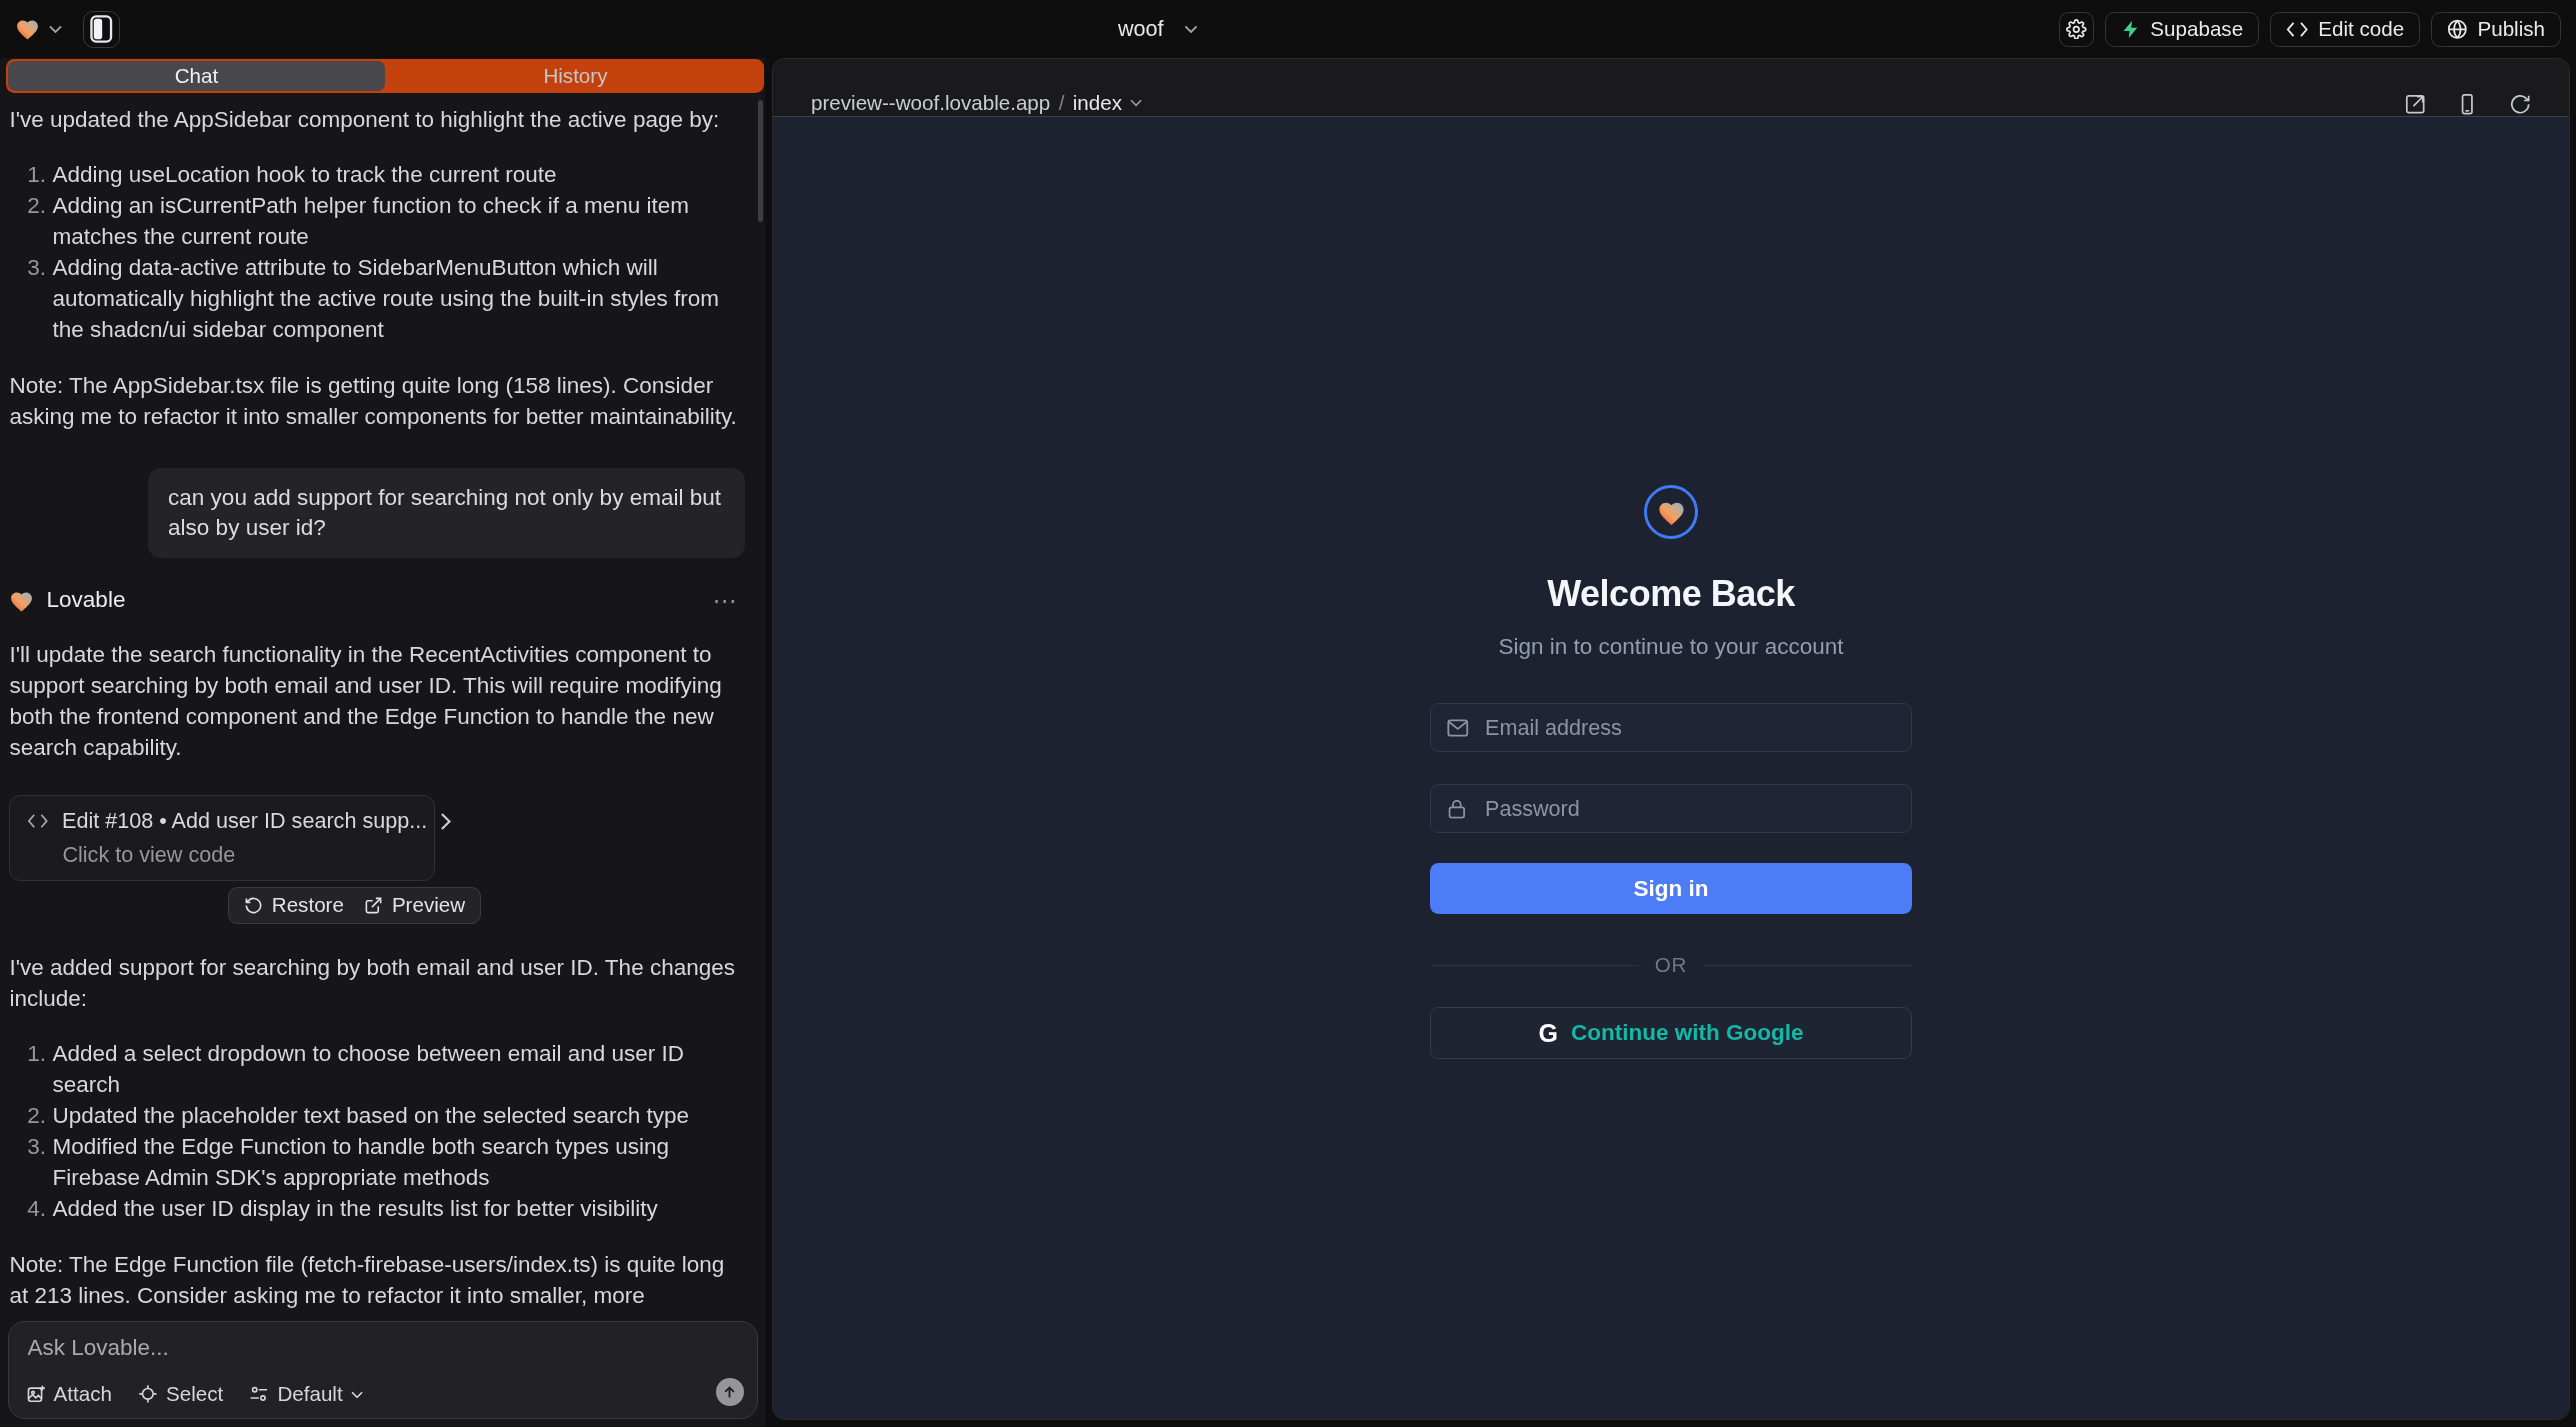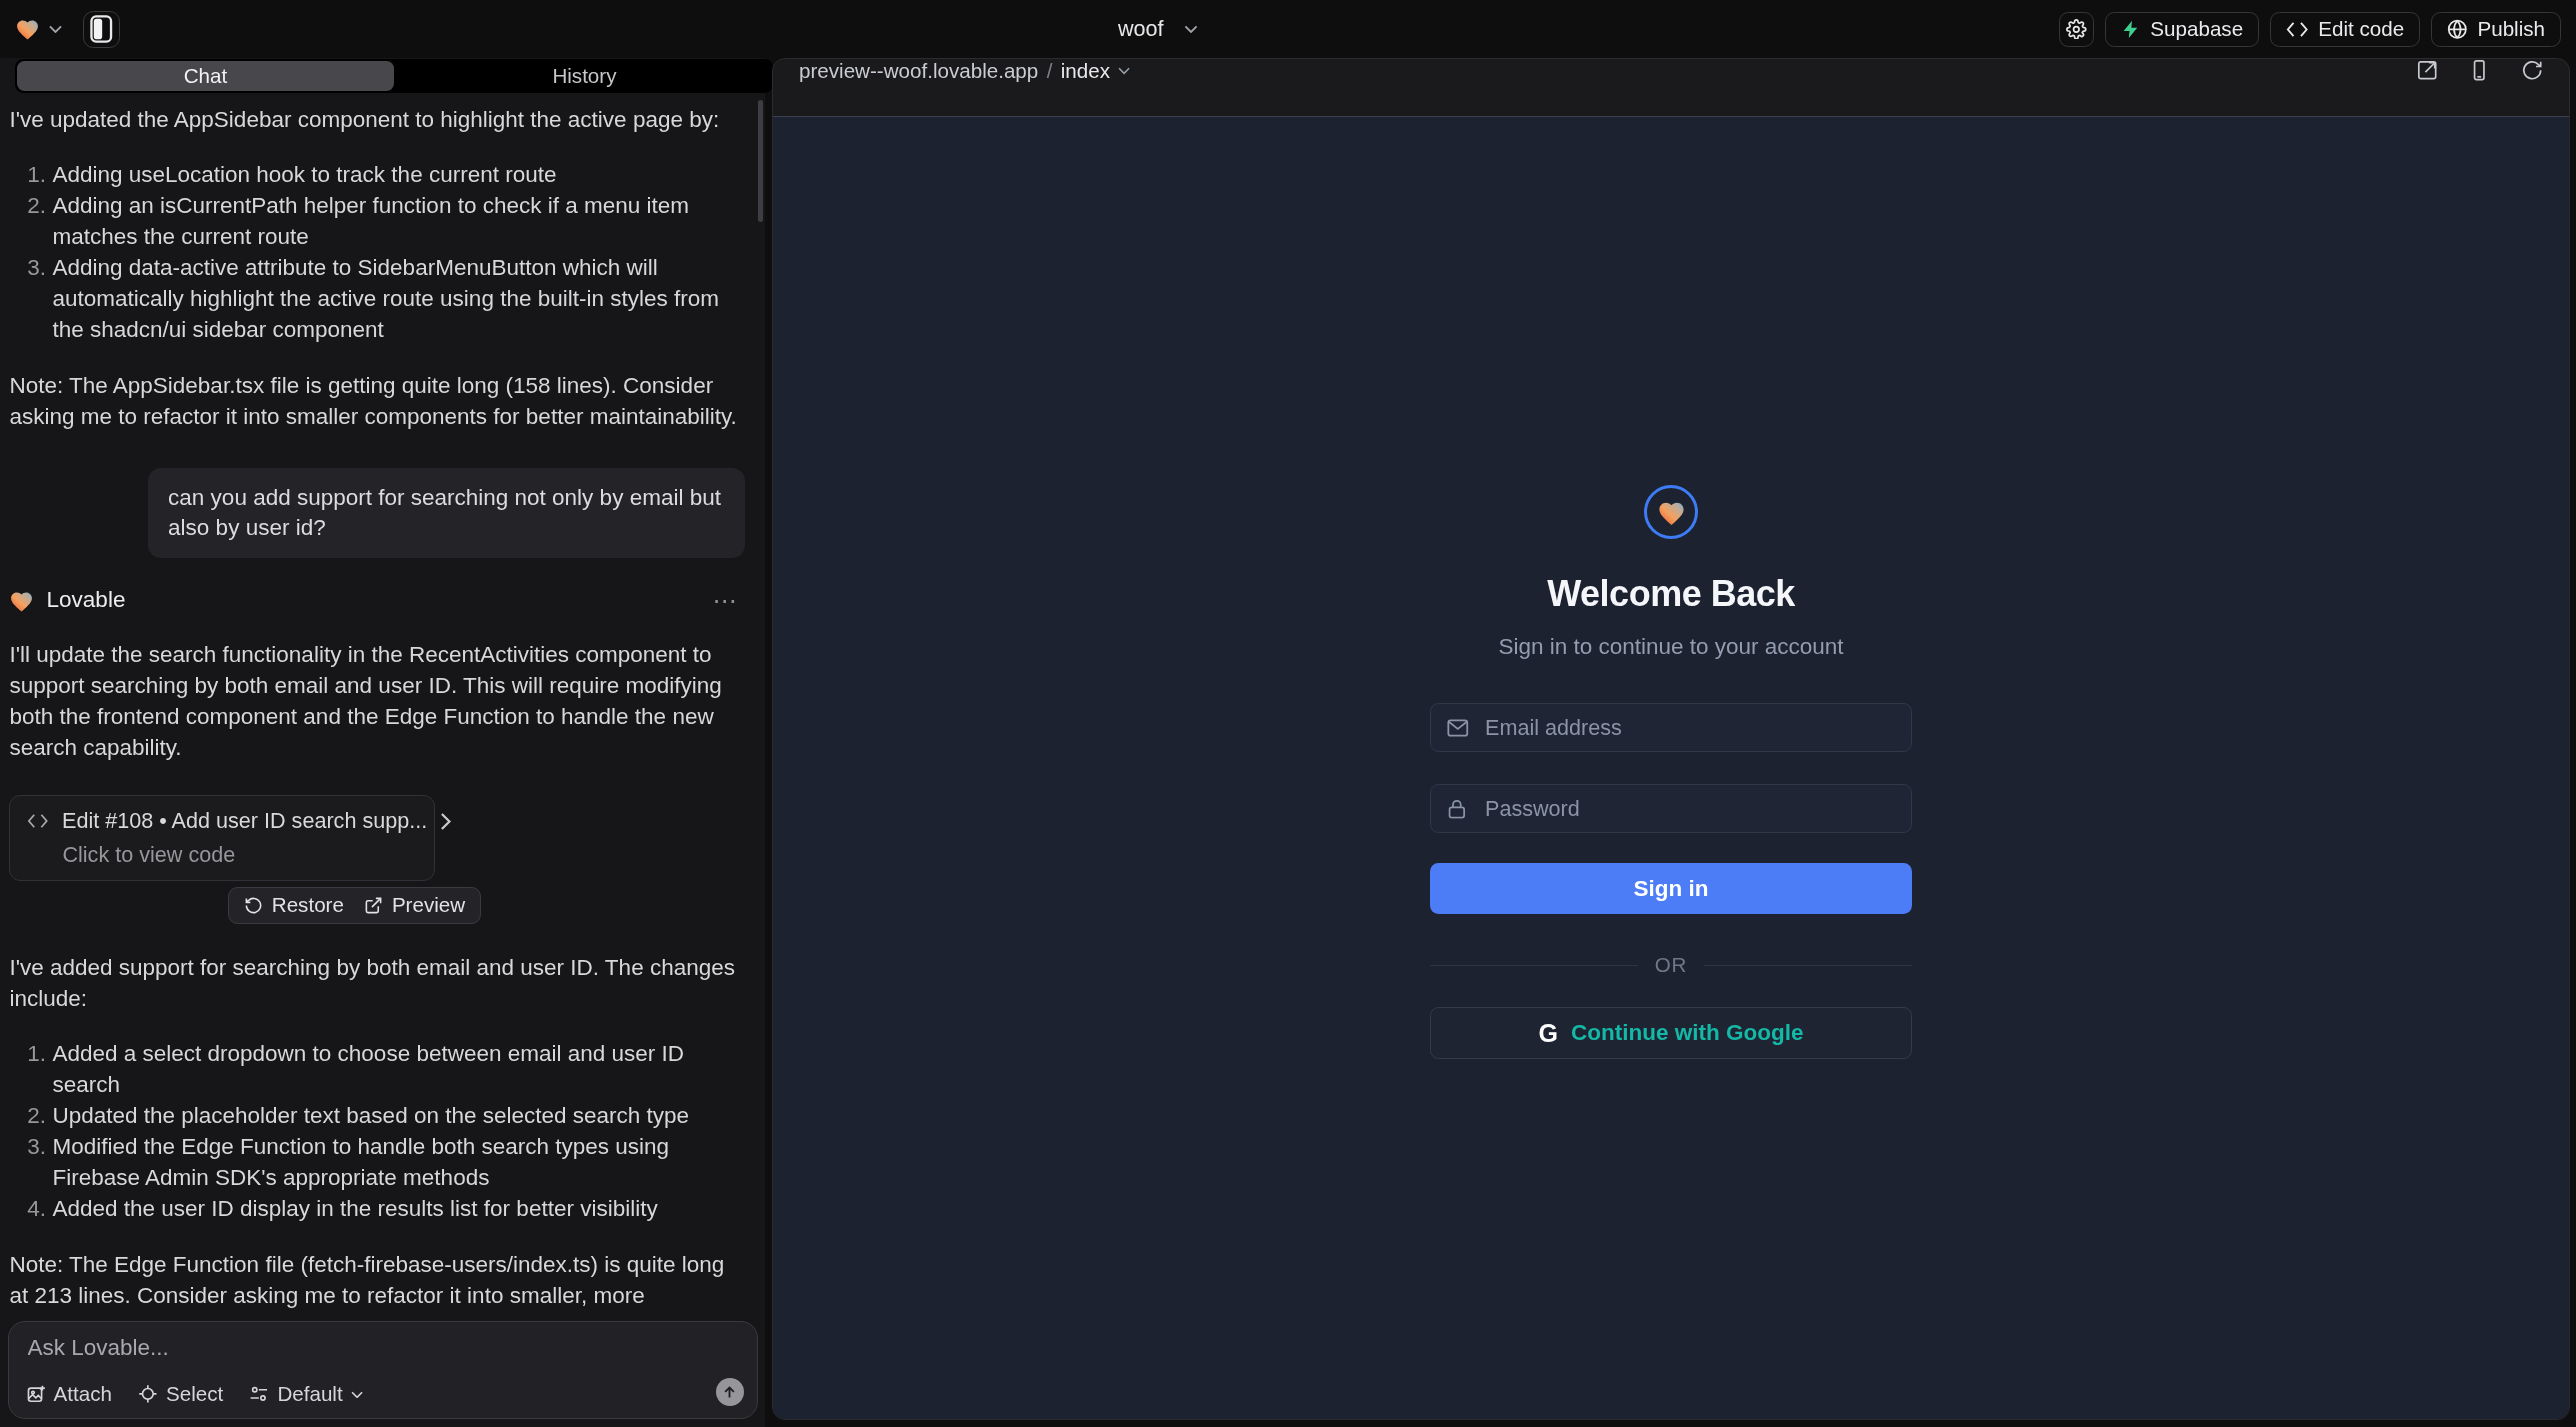--- a/index.html
+++ b/index.html
@@ -20,21 +20,21 @@
     background:transparent; display:flex; align-items:center; justify-content:center; cursor:pointer; }
   .topbar-center { position:absolute; left:1118px; top:0; height:58px; display:flex; align-items:center; gap:20.6px; }
   .project-title { font-size:21.6px; color:#e7e7ea; }
   .topbar-right { position:absolute; right:15px; top:0; height:58px; display:flex; align-items:center; gap:11.3px; }
   .tb-btn { height:35px; border:0.9px solid #35353a; border-radius:9.4px; background:transparent;
     display:flex; align-items:center; gap:9.4px; padding:16px 15px; color:#ebebee; font-size:20.6px; cursor:pointer; }
   .tb-btn.icon-only { width:35px; padding:0; justify-content:center; }
 
   
   .chat-panel { position:absolute; left:0; top:58px; width:765px; bottom:0; background:#161618; }
-  .tabs { position:absolute; left:15px; top:0.9px; width:758px; height:34px; background:#000000; border-radius:8.4px; display:flex; }
+  .tabs { position:absolute; left:6px; top:0.9px; width:758px; height:34px; background:#c2410c; border-radius:8.4px; display:flex; }
   .tab { flex:1; display:flex; align-items:center; justify-content:center; font-size:20.6px; color:#c7c7cb; cursor:pointer; border-radius:7.5px; }
   .tab.active { margin:1.9px; background:#48484c; color:#f2f2f4; }
   .chat-scrollbar { position:absolute; right:1.9px; top:42px; width:4.7px; height:122px; background:#3d3d42; border-radius:2.8px; }
 
   .messages { position:absolute; left:0; right:7.5px; top:46px; bottom:116px; padding:0 13px 0 9.4px; overflow:hidden; }
   .msg-p { font-size:22.5px; line-height:31px; color:#d8d8db; }
   ol.msg-list { margin:24.4px 0 0 0; padding-left:43px; font-size:22.5px; line-height:31px; color:#d8d8db; }
   ol.msg-list li::marker { color:#97979c; }
   .mt26 { margin-top:24.4px; } .mt30 { margin-top:28px; }
 
@@ -59,21 +59,21 @@
     border:none; outline:none; resize:none; color:#e6e6e9; font-size:22.5px; font-family:"Liberation Sans", sans-serif; }
   .composer textarea::placeholder { color:#a8a8ae; }
   .composer-tools { position:absolute; left:17px; bottom:11.3px; display:flex; align-items:center; gap:26px; }
   .tool { display:flex; align-items:center; gap:8.4px; font-size:20.6px; color:#d6d6da; cursor:pointer; }
   .send-btn { position:absolute; right:13px; bottom:11.3px; width:28px; height:28px; border-radius:50%;
     background:#95959a; border:none; display:flex; align-items:center; justify-content:center; cursor:pointer; }
 
   
   .preview-panel { position:absolute; left:772px; top:58px; width:1798px; height:1362px;
     background:#1a1a1d; border:0.9px solid #2a2a2f; border-radius:13px; }
-  .preview-toolbar { position:absolute; top:0; left:0; right:0; height:56px; display:flex; align-items:flex-start; padding:0 26px;gap:40px; }
+  .preview-toolbar { position:absolute; top:0; left:0; right:0; height:56px; display:flex; align-items:flex-end; padding:0 38px;gap:40px; }
   .preview-url { display:flex; align-items:center; gap:8.4px; font-size:20.6px; cursor:pointer; }
   .url-host { color:#c9ccd2; } .url-sep { color:#7e838c; } .url-page { color:#e7e9ec; }
   .preview-tools { margin-left:auto; display:flex; align-items:center; gap:30px; color:#c6c9cf; }
   .pt-icon { cursor:pointer; }
 
   .viewport { position:absolute; left:0; right:0; top:57px; bottom:0; background:#1d2230;
     border-top:0.9px solid #3a4150; border-radius:0 0 12.2px 12.2px; }
   .signin-card { position:absolute; top:368px; left:50%; transform:translateX(-50%); width:482px;
     display:flex; flex-direction:column; align-items:center; }
   .signin-logo { width:54px; height:54px; border-radius:50%; border:3.8px solid #3e7cf6;

